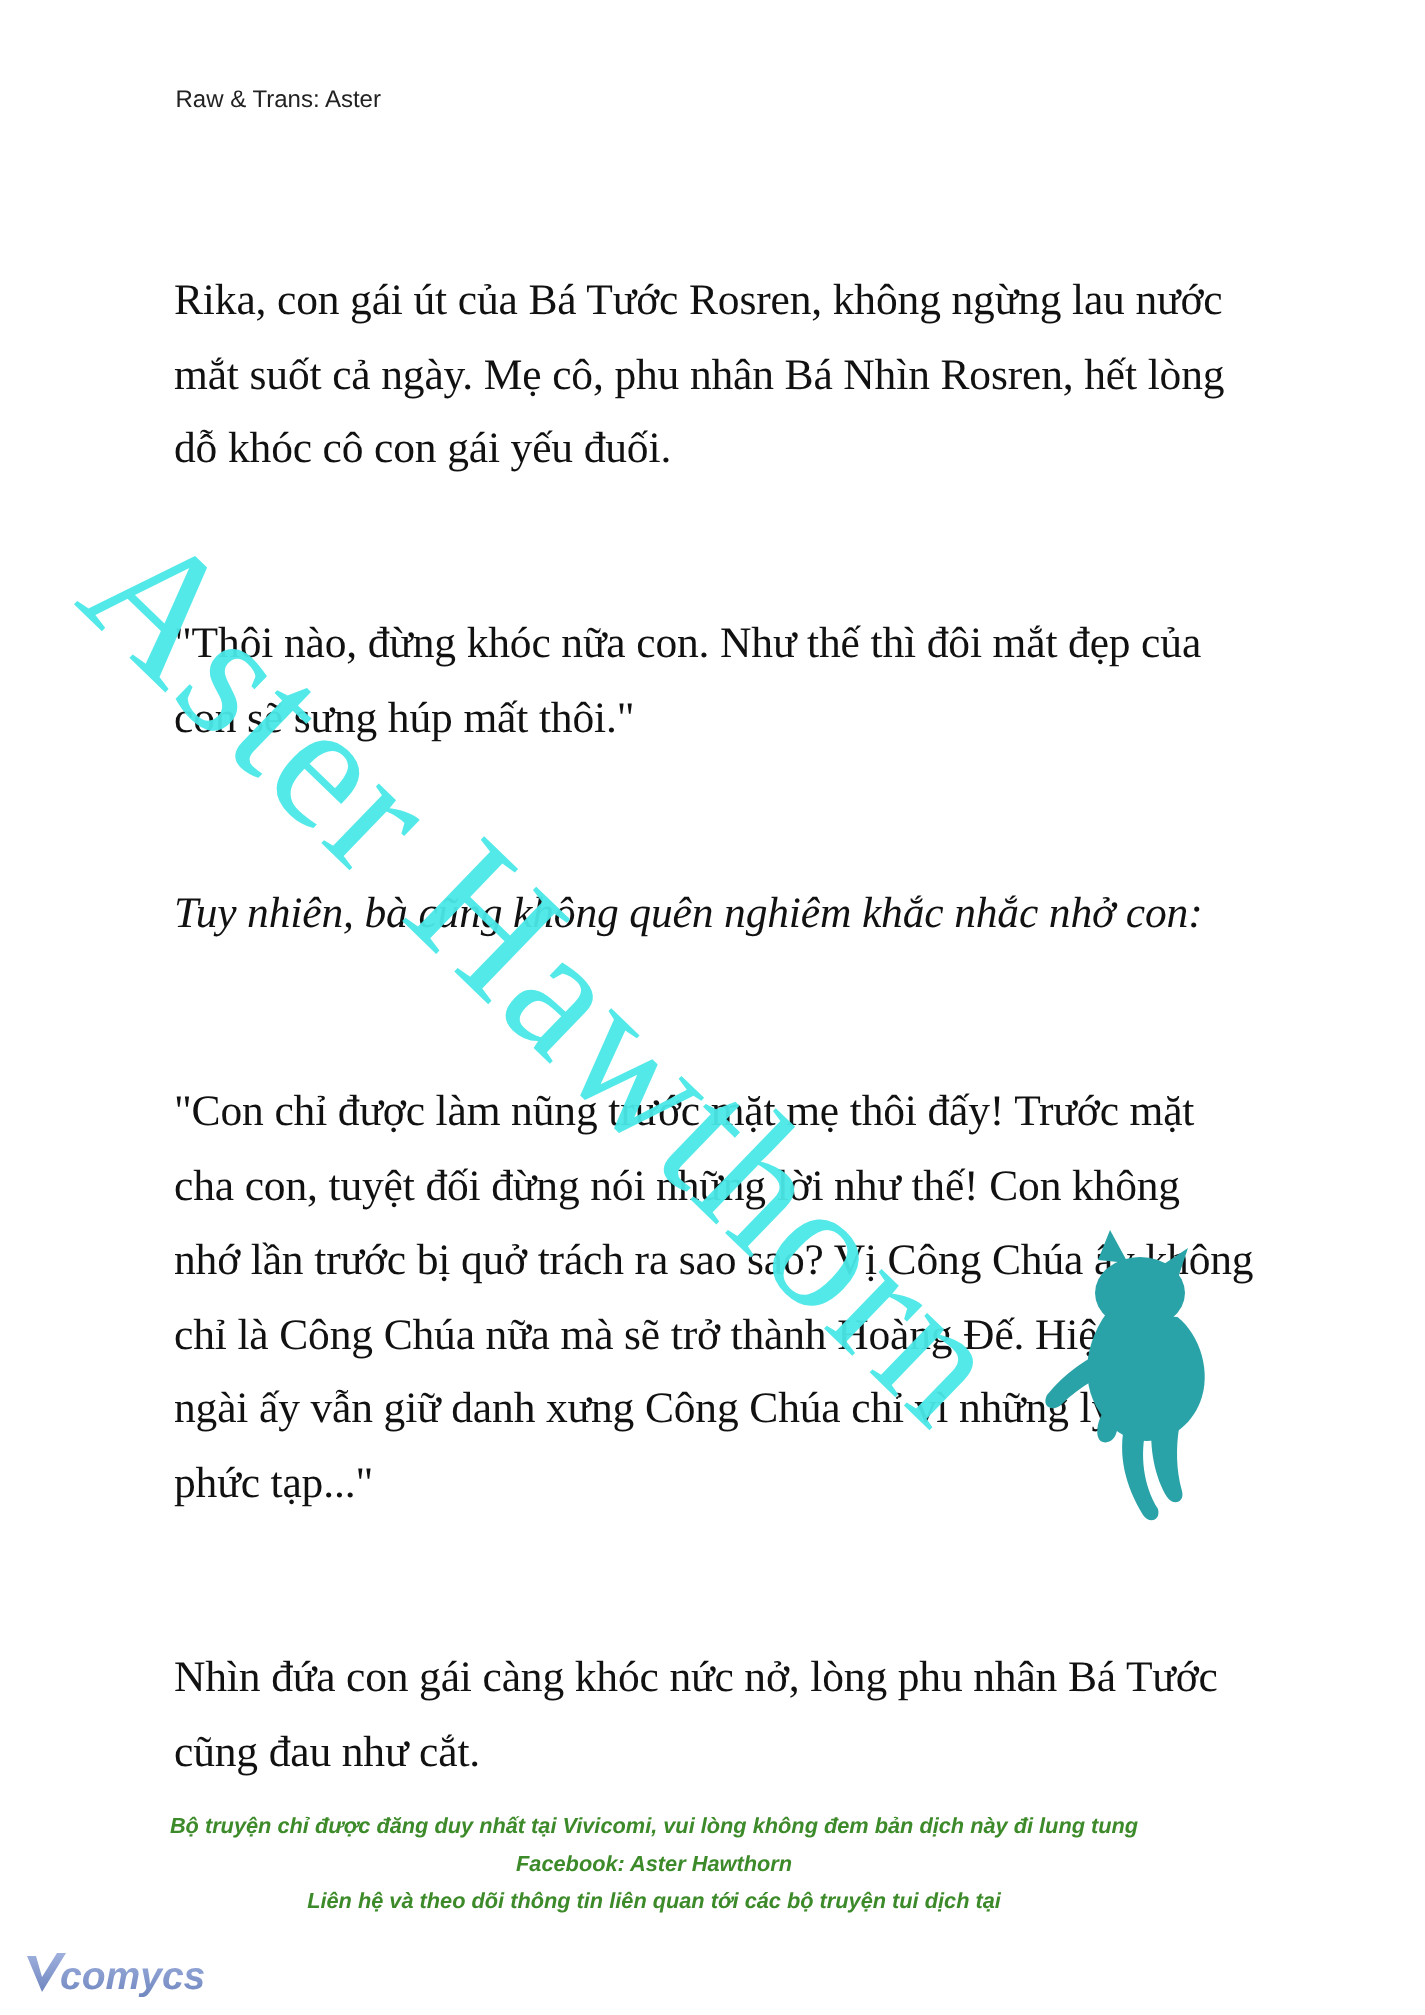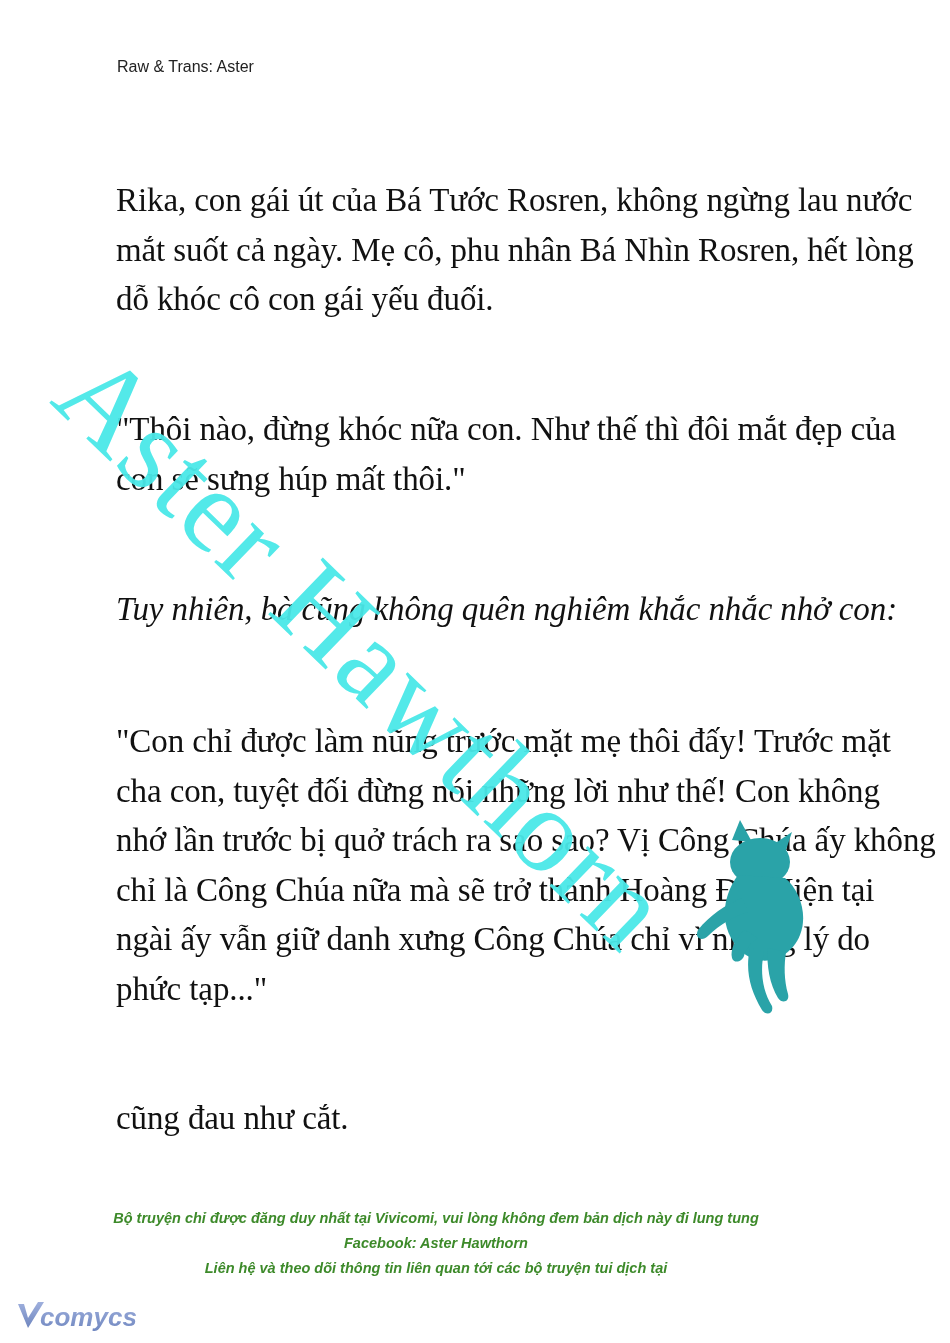--- a/index.html
+++ b/index.html
@@ -4,21 +4,21 @@
 <style>
   html, body { margin: 0; padding: 0; background: #ffffff; }
   body { width: 950px; height: 1343px; position: relative; overflow: hidden; }
   .page { position: absolute; left: 0; top: 0; width: 950px; height: 1343px; background: #ffffff; }
   .header {
     position: absolute; left: 117px; top: 58px;
     font-family: "Liberation Sans", sans-serif; font-size: 16px; color: #222222;
   }
   .body-text {
     position: absolute; left: 116px; width: 740px;
-    font-family: "Liberation Serif", serif; font-size: 33px; line-height: 49.6px;
+    font-family: "Liberation Serif", serif; font-size: 29px; line-height: 49.6px;
     color: #111111; letter-spacing: -0.1px; white-space: nowrap;
   }
   .body-text .line { display: block; height: 49.6px; }
   .watermark {
     position: absolute; left: 118px; top: 330px;
     font-family: "Liberation Serif", serif; font-size: 120px; color: #4ae8e8;
     transform-origin: 0 0; transform: rotate(44deg); white-space: nowrap;
     opacity: 0.95; line-height: 1; letter-spacing: 2px;
     pointer-events: none;
   }
@@ -55,20 +55,21 @@
   <div class="body-text" style="top:717px;">
     <span class="line">"Con chỉ được làm nũng trước mặt mẹ thôi đấy! Trước mặt</span>
     <span class="line">cha con, tuyệt đối đừng nói những lời như thế! Con không</span>
     <span class="line">nhớ lần trước bị quở trách ra sao sao? Vị Công Chúa ấy không</span>
     <span class="line">chỉ là Công Chúa nữa mà sẽ trở thành Hoàng Đế. Hiện tại</span>
     <span class="line">ngài ấy vẫn giữ danh xưng Công Chúa chỉ vì những lý do</span>
     <span class="line">phức tạp..."</span>
   </div>
 
   <div class="body-text" style="top:1094px;">
+    <span class="line">Nhìn đứa con gái càng khóc nức nở, lòng phu nhân Bá Tước</span>
     <span class="line">cũng đau như cắt.</span>
   </div>
 
   <div class="watermark">Aster Hawthorn</div>
 
   <svg class="cat" viewBox="0 0 130 200">
     <g fill="#2aa3a8">
 
       <path d="M42 20 L50 0 L62 22 Z"></path>
       <path d="M78 28 L102 12 L92 42 Z"></path>

